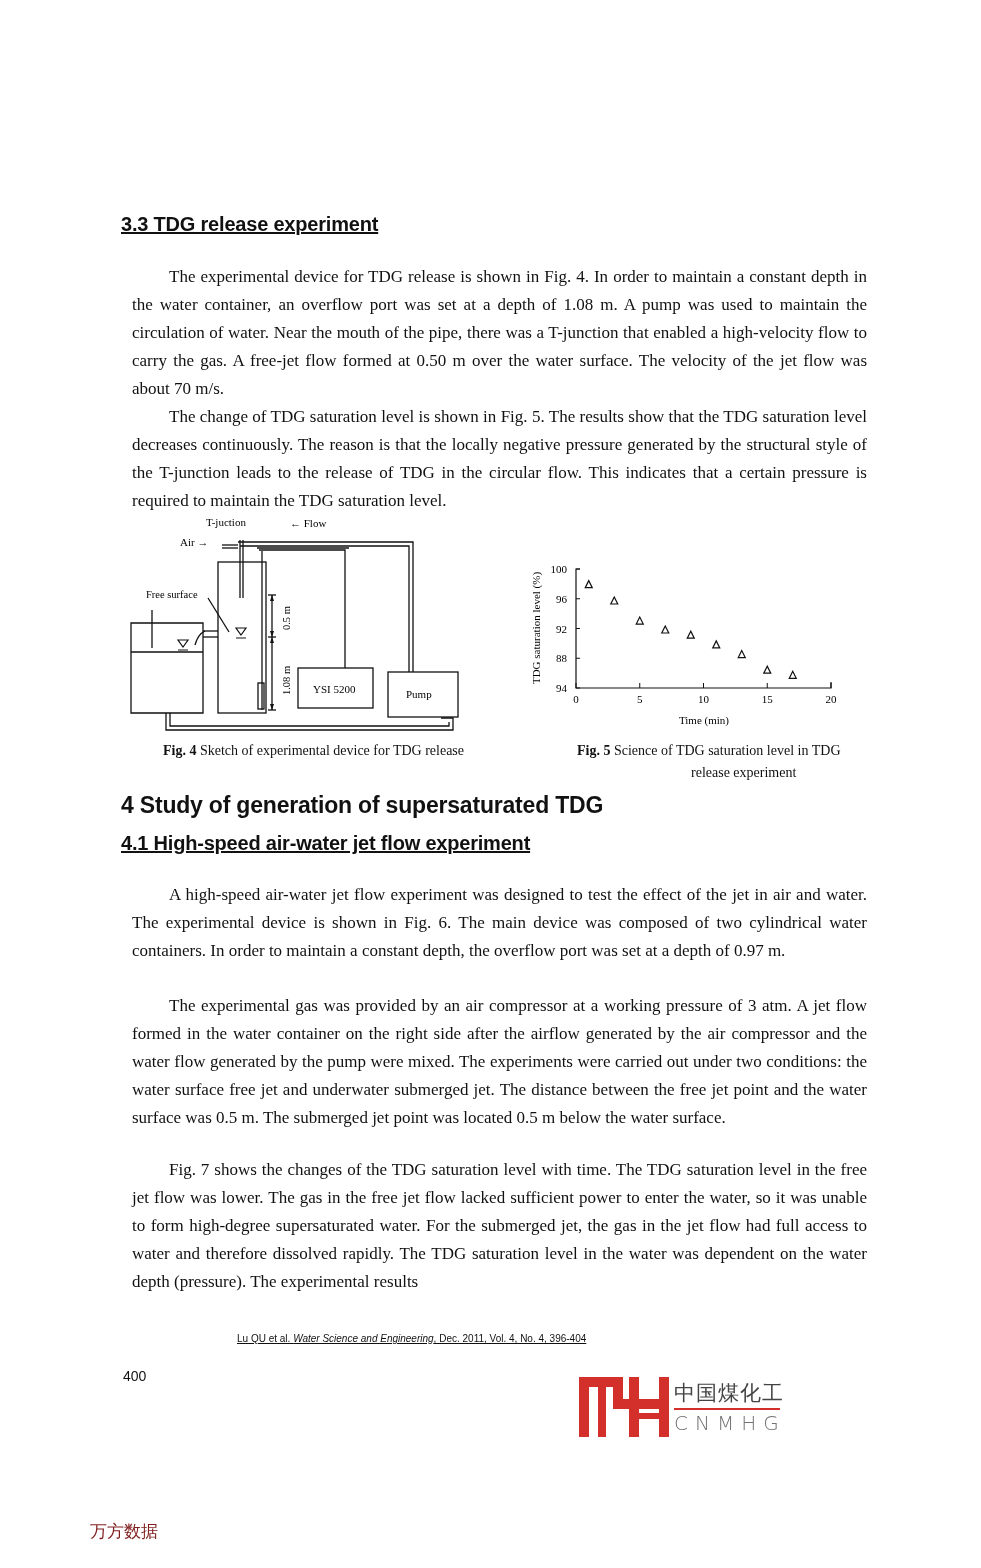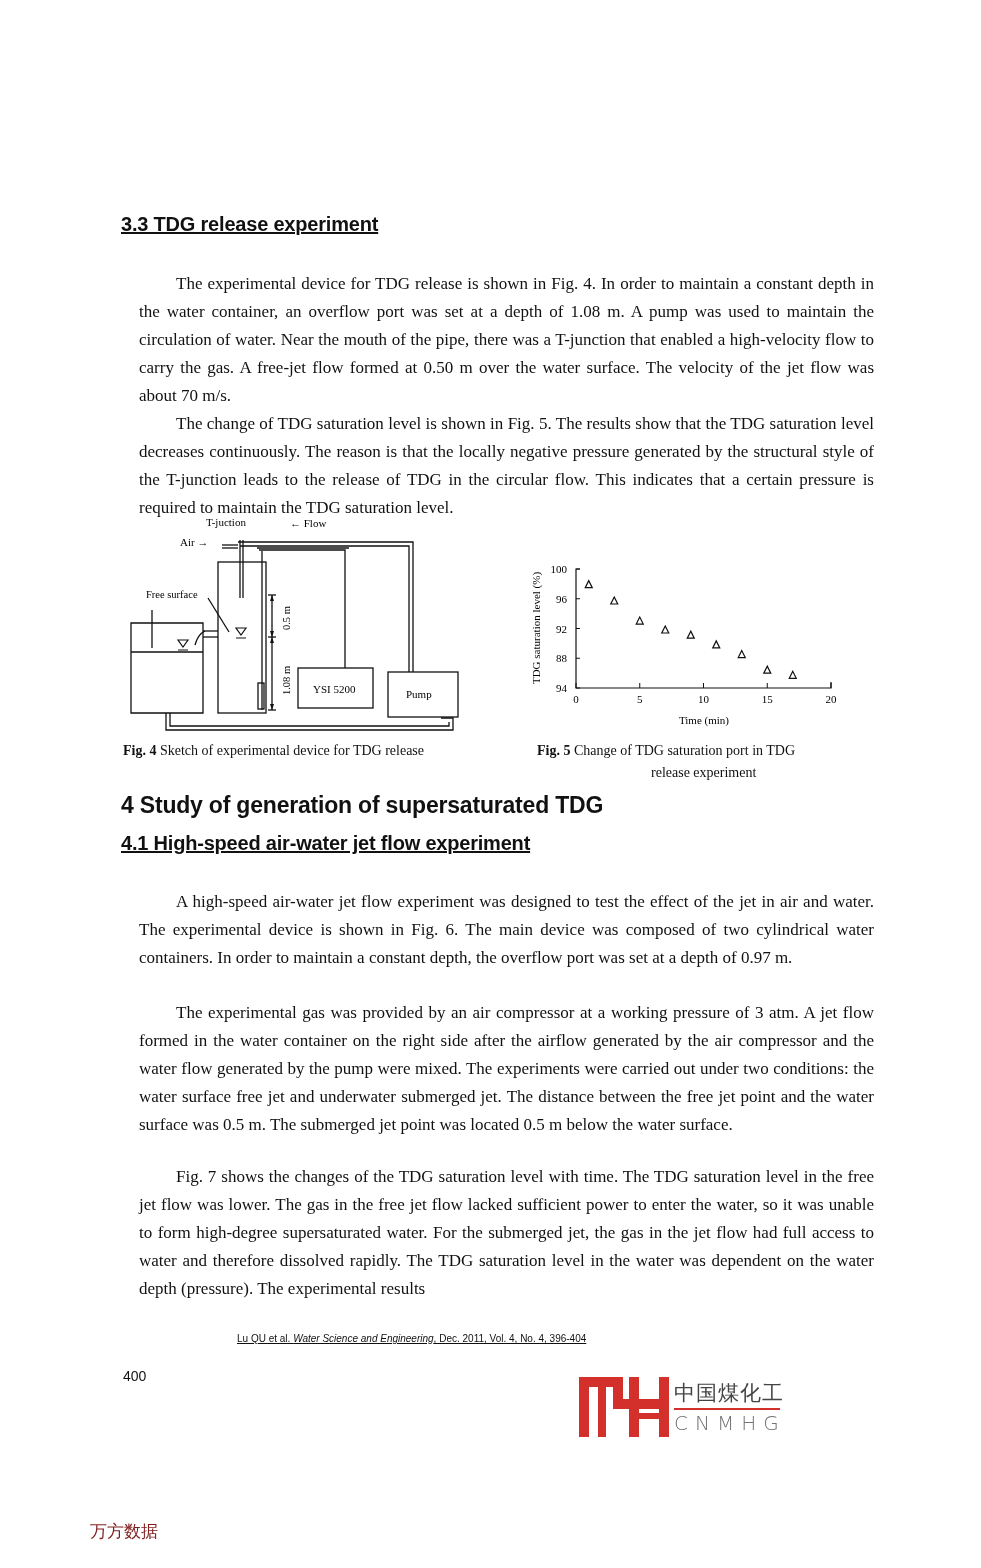--- a/index.html
+++ b/index.html
@@ -1,22 +1,22 @@
 <!DOCTYPE html>
 <html><head>
 <meta charset="utf-8">
 <style>
   html, body { margin:0; padding:0; background:#fff; }
   body { width:981px; height:1568px; position:relative; overflow:hidden; color:#111; }
-  .serif { font-family: "Liberation Serif", "DejaVu Serif", serif; }
+  .serif { font-family: "Liberation Serif", "DejaVu Serif", serif; margin-left: 40px; }
   .sans { font-family: "Liberation Sans", "DejaVu Sans", sans-serif; }
   .h3 { position:absolute; left:121px; top:213px; font-size:20px; font-weight:bold; letter-spacing:-0.2px;text-decoration:underline; }
   .h2 { position:absolute; left:121px; top:792px; font-size:23px; font-weight:bold; letter-spacing:-0.2px; }
   .h4 { position:absolute; left:121px; top:832px; font-size:20px; font-weight:bold; letter-spacing:-0.2px;text-decoration:underline; }
-  .para { position:absolute; left:123px; width:735px; font-size:17px; line-height:28px; text-align:justify; text-indent:37px; margin:16px; }
+  .para { position:absolute; left:123px; width:735px; font-size:17px; line-height:28px; text-align:justify; text-indent:37px; margin:9px; }
   .cap { position:absolute; font-size:14px; line-height:22px; }
   .cap b { font-weight:bold; }
   .footer-page { position:absolute; left:123px; top:1333px; font-size:14px;margin-top:35px; }
   .footer-cite { position:absolute; left:237px; top:1333px; font-size:10px;text-decoration:underline; }
   .footer-cite i { font-style:italic; }
   .logo { position:absolute; left:579px; top:1377px; width:210px; height:62px; }
   .logo-cn { position:absolute; left:95px; top:2px; font-size:21px; color:#444; font-family:"DejaVu Sans", sans-serif; letter-spacing:1px; }
   .logo-line { position:absolute; left:95px; top:31px; width:106px; height:2px; background:#d4302b; }
   .logo-en { position:absolute; left:95px; top:34px; font-size:20px; color:#737373; letter-spacing:7px; font-family:"DejaVu Sans", sans-serif; font-weight:300; }
   .wanfang { position:absolute; left:90px; top:1520px; font-size:17px; color:#7f1d1d; font-family:"DejaVu Sans", sans-serif; }
@@ -129,21 +129,21 @@
       <polygon points="716.25,640.8625000000001 712.75,647.8625000000001 719.75,647.8625000000001"></polygon>
       <polygon points="741.75,650.53125 738.25,657.53125 745.25,657.53125"></polygon>
       <polygon points="767.25,666.15 763.75,673.15 770.75,673.15"></polygon>
       <polygon points="792.75,671.3562499999999 789.25,678.3562499999999 796.25,678.3562499999999"></polygon>
     </g>
   <text id="xlabel" x="704" y="724" font-size="11" text-anchor="middle">Time (min)</text>
   <text id="ylabel" font-size="11" text-anchor="middle" transform="translate(540,628) rotate(-90)">TDG saturation level (%)</text>
 </svg>
 
 <div class="cap serif" style="left:123px;top:740px;"><b>Fig. 4</b><span> Sketch of experimental device for TDG release</span></div>
-<div class="cap serif" style="left:537px;top:740px;"><b>Fig. 5</b><span> Change of TDG saturation port in TDG</span></div>
+<div class="cap serif" style="left:537px;top:740px;"><b>Fig. 5</b><span> Science of TDG saturation level in TDG</span></div>
 <div class="cap serif" style="left:651px;top:762px;">release experiment</div>
 
 <div class="h2 sans">4 Study of generation of supersaturated TDG</div>
 <div class="h4 sans">4.1 High-speed air-water jet flow experiment</div>
 <p class="para serif" style="top:872px;">A high-speed air-water jet flow experiment was designed to test the effect of the jet in air and water. The experimental device is shown in Fig. 6. The main device was composed of two cylindrical water containers. In order to maintain a constant depth, the overflow port was set at a depth of 0.97 m.</p>
 <p class="para serif" style="top:983px;">The experimental gas was provided by an air compressor at a working pressure of 3 atm. A jet flow formed in the water container on the right side after the airflow generated by the air compressor and the water flow generated by the pump were mixed. The experiments were carried out under two conditions: the water surface free jet and underwater submerged jet. The distance between the free jet point and the water surface was 0.5 m. The submerged jet point was located 0.5 m below the water surface.</p>
 <p class="para serif" style="top:1147px;">Fig. 7 shows the changes of the TDG saturation level with time. The TDG saturation level in the free jet flow was lower. The gas in the free jet flow lacked sufficient power to enter the water, so it was unable to form high-degree supersaturated water. For the submerged jet, the gas in the jet flow had full access to water and therefore dissolved rapidly. The TDG saturation level in the water was dependent on the water depth (pressure). The experimental results</p>
 
 <div class="footer-page sans">400</div>
 <div class="footer-cite sans"><span>Lu QU et al. </span><i>Water Science and Engineering</i><span>, Dec. 2011, Vol. 4, No. 4, 396-404</span></div>

